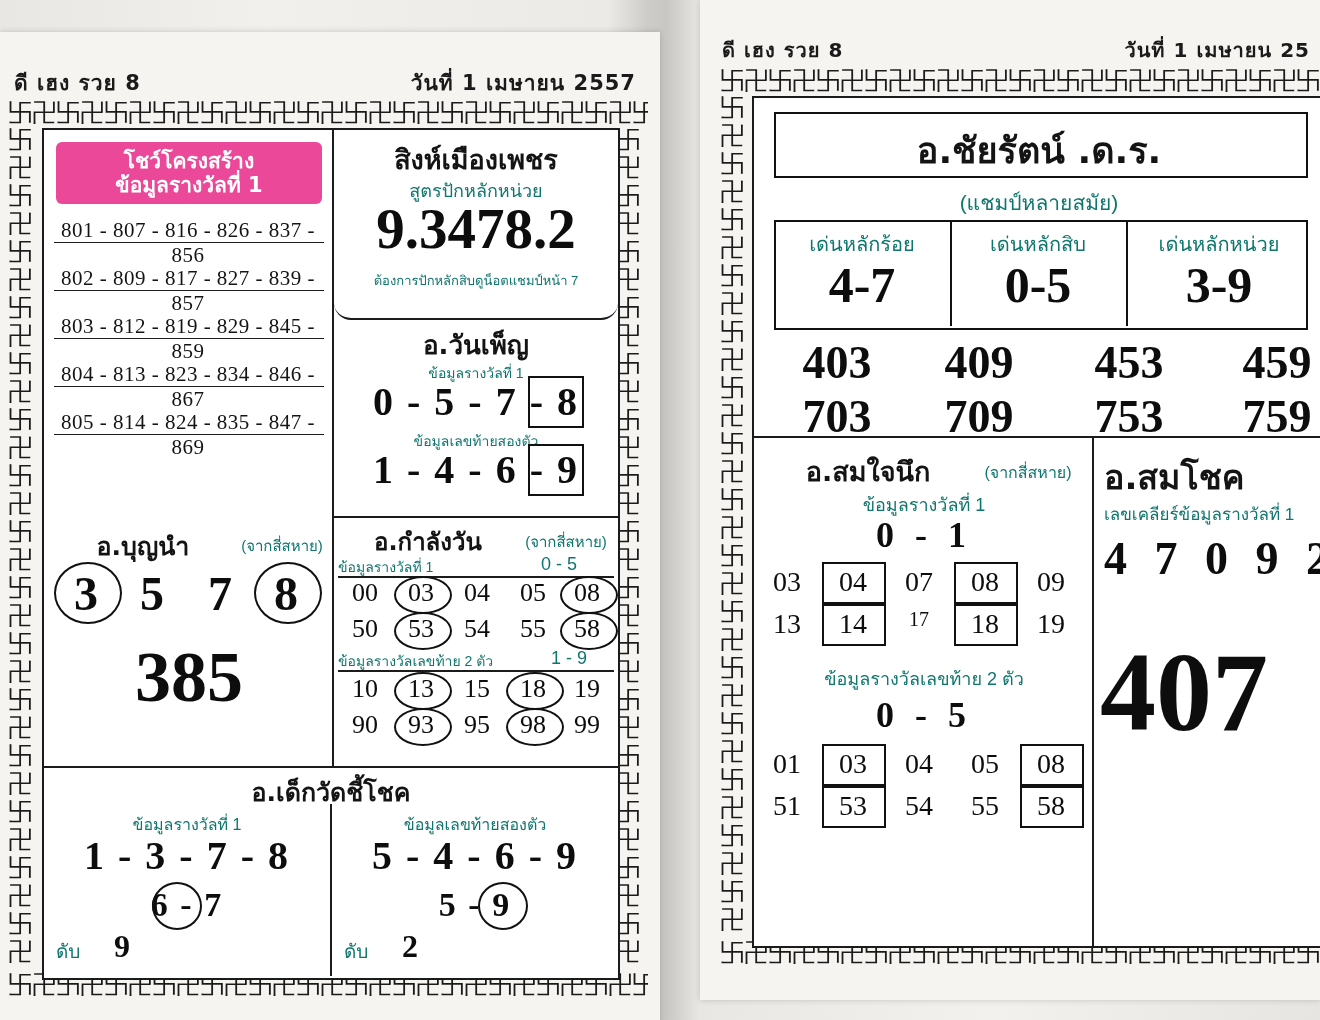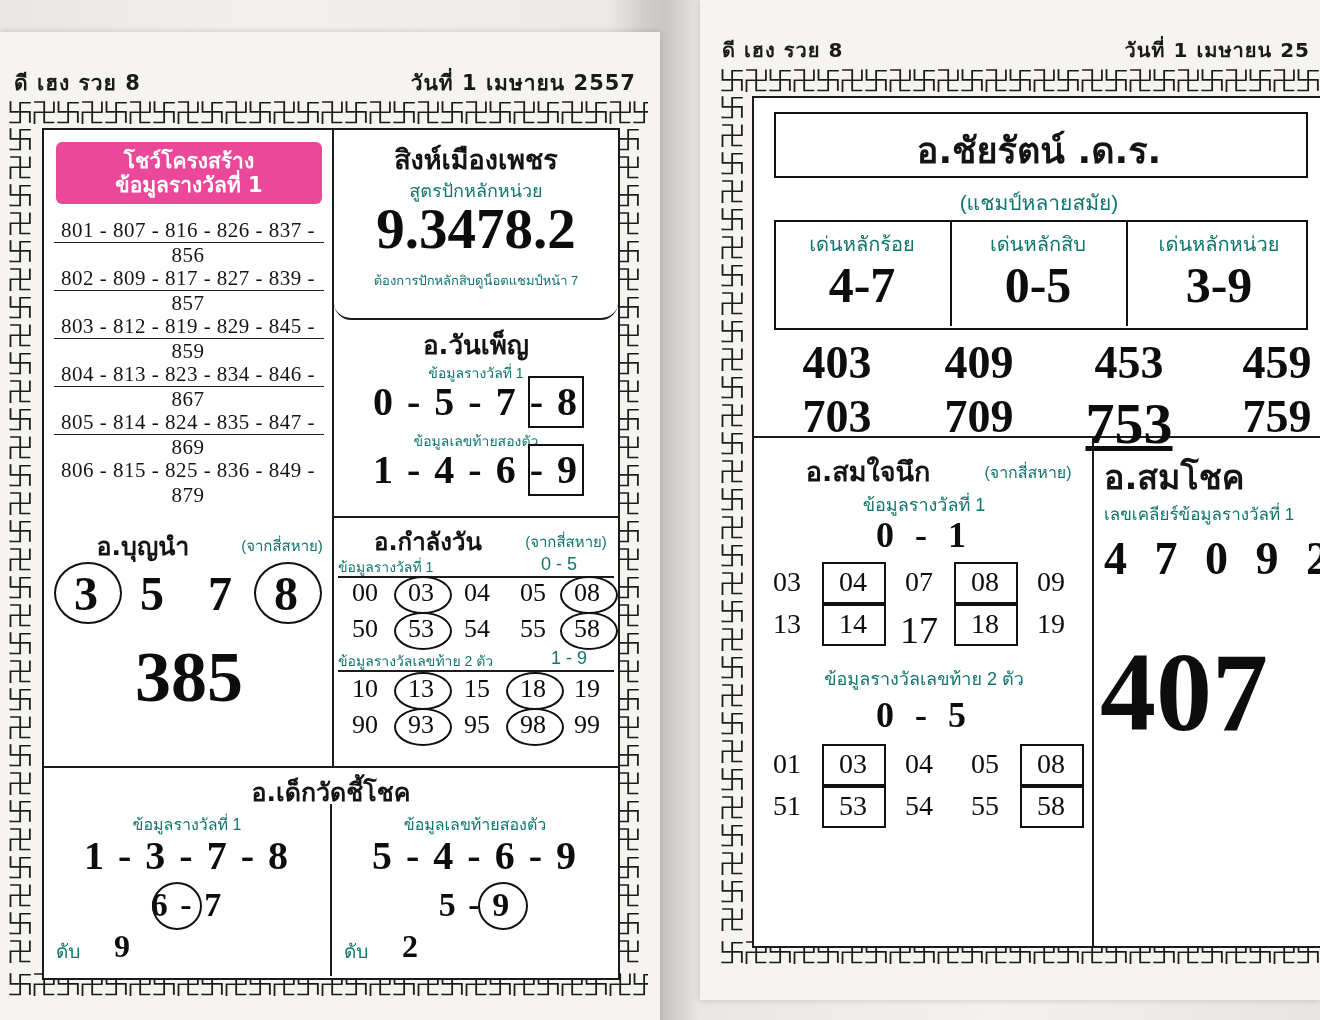--- a/index.html
+++ b/index.html
@@ -113,21 +113,20 @@
       <div class="cellbox br" style="left:0;top:0;width:290px;height:388px;">
         <div class="banner" style="left:12px;top:12px;width:266px;height:62px;font-size:21px;">
           <span>โชว์โครงสร้าง</span>
           <span>ข้อมูลรางวัลที่ 1</span>
         </div>
         <div class="numrow" style="top:88px;">801 - 807 - 816 - 826 - 837 - 856</div>
         <div class="numrow" style="top:136px;">802 - 809 - 817 - 827 - 839 - 857</div>
         <div class="numrow" style="top:184px;">803 - 812 - 819 - 829 - 845 - 859</div>
         <div class="numrow" style="top:232px;">804 - 813 - 823 - 834 - 846 - 867</div>
         <div class="numrow" style="top:280px;">805 - 814 - 824 - 835 - 847 - 869</div>
-        <div class="numrow" style="top:328px;">806 - 815 - 825 - 836 - 849 - 879</div>
         <div style="position:absolute;left:10px;top:112px;width:270px;border-top:1px solid #1b1b1b;"></div>
         <div style="position:absolute;left:10px;top:160px;width:270px;border-top:1px solid #1b1b1b;"></div>
         <div style="position:absolute;left:10px;top:208px;width:270px;border-top:1px solid #1b1b1b;"></div>
         <div style="position:absolute;left:10px;top:256px;width:270px;border-top:1px solid #1b1b1b;"></div>
         <div style="position:absolute;left:10px;top:304px;width:270px;border-top:1px solid #1b1b1b;"></div>
       </div>
 
       <div class="cellbox bb" style="left:290px;top:0;width:284px;height:190px;border-radius:17px;">
         <div class="title-thai" style="left:0;top:8px;width:284px;font-size:27px;">สิงห์เมืองเพชร</div>
         <div class="lbl" style="left:0;top:46px;width:284px;font-size:18px;">สูตรปักหลักหน่วย</div>
@@ -251,42 +250,42 @@
         <div class="big" style="left:196px;top:158px;width:176px;font-size:50px;">0-5</div>
         <div class="big" style="left:372px;top:158px;width:186px;font-size:50px;">3-9</div>
 
         <div class="big" style="left:8px;top:238px;width:150px;font-size:46px;">403</div>
         <div class="big" style="left:150px;top:238px;width:150px;font-size:46px;">409</div>
         <div class="big" style="left:300px;top:238px;width:150px;font-size:46px;">453</div>
         <div class="big" style="left:448px;top:238px;width:150px;font-size:46px;">459</div>
 
         <div class="big" style="left:8px;top:292px;width:150px;font-size:46px;">703</div>
         <div class="big" style="left:150px;top:292px;width:150px;font-size:46px;">709</div>
-        <div class="big" style="left:300px;top:292px;width:150px;font-size:58px;text-decoration:underline;">753</div>
+        <div class="big" style="left:300px;top:292px;width:150px;font-size:46px;">753</div>
         <div class="big" style="left:448px;top:292px;width:150px;font-size:46px;">759</div>
       </div>
 
       <div class="cellbox br" style="left:0;top:340px;width:340px;height:508px;">
         <div class="title-thai" style="left:4px;top:12px;width:220px;font-size:27px;">อ.สมใจนึก</div>
         <div class="lbl" style="left:214px;top:22px;width:120px;font-size:16px;">(จากสี่สหาย)</div>
         <div class="lbl" style="left:0;top:52px;width:340px;font-size:18px;">ข้อมูลรางวัลที่ 1</div>
         <div class="big" style="left:0;top:76px;width:340px;font-size:36px;letter-spacing:6px;">0 - 1</div>
 
         <div class="big" style="left:4px;top:128px;width:58px;font-size:28px;font-weight:normal;">03</div>
         <div class="big" style="left:70px;top:128px;width:58px;font-size:28px;font-weight:normal;">04</div>
         <div class="sqbox" style="left:68px;top:124px;width:60px;height:38px;"></div>
         <div class="big" style="left:136px;top:128px;width:58px;font-size:28px;font-weight:normal;">07</div>
         <div class="big" style="left:202px;top:128px;width:58px;font-size:28px;font-weight:normal;">08</div>
         <div class="sqbox" style="left:200px;top:124px;width:60px;height:38px;"></div>
         <div class="big" style="left:268px;top:128px;width:58px;font-size:28px;font-weight:normal;">09</div>
 
         <div class="big" style="left:4px;top:170px;width:58px;font-size:28px;font-weight:normal;">13</div>
         <div class="big" style="left:70px;top:170px;width:58px;font-size:28px;font-weight:normal;">14</div>
         <div class="sqbox" style="left:68px;top:166px;width:60px;height:38px;"></div>
-        <div class="big" style="left:136px;top:170px;width:58px;font-size:38px;font-weight:normal;">17</div>
+        <div class="big" style="left:136px;top:170px;width:58px;font-size:20px;font-weight:normal;">17</div>
         <div class="big" style="left:202px;top:170px;width:58px;font-size:28px;font-weight:normal;">18</div>
         <div class="sqbox" style="left:200px;top:166px;width:60px;height:38px;"></div>
         <div class="big" style="left:268px;top:170px;width:58px;font-size:28px;font-weight:normal;">19</div>
 
         <div class="lbl" style="left:0;top:226px;width:340px;font-size:18px;">ข้อมูลรางวัลเลขท้าย 2 ตัว</div>
         <div class="big" style="left:0;top:256px;width:340px;font-size:36px;letter-spacing:6px;">0 - 5</div>
 
         <div class="big" style="left:4px;top:310px;width:58px;font-size:28px;font-weight:normal;">01</div>
         <div class="big" style="left:70px;top:310px;width:58px;font-size:28px;font-weight:normal;">03</div>
         <div class="sqbox" style="left:68px;top:306px;width:60px;height:38px;"></div>

